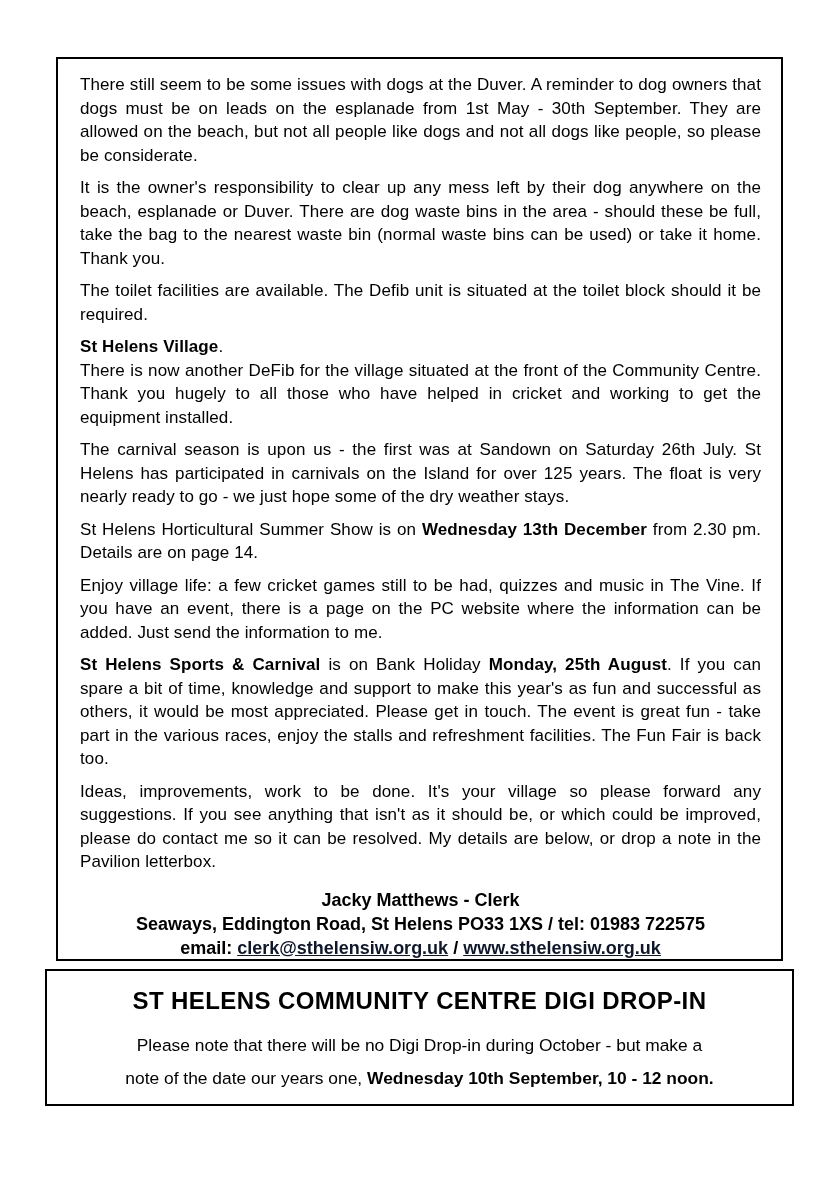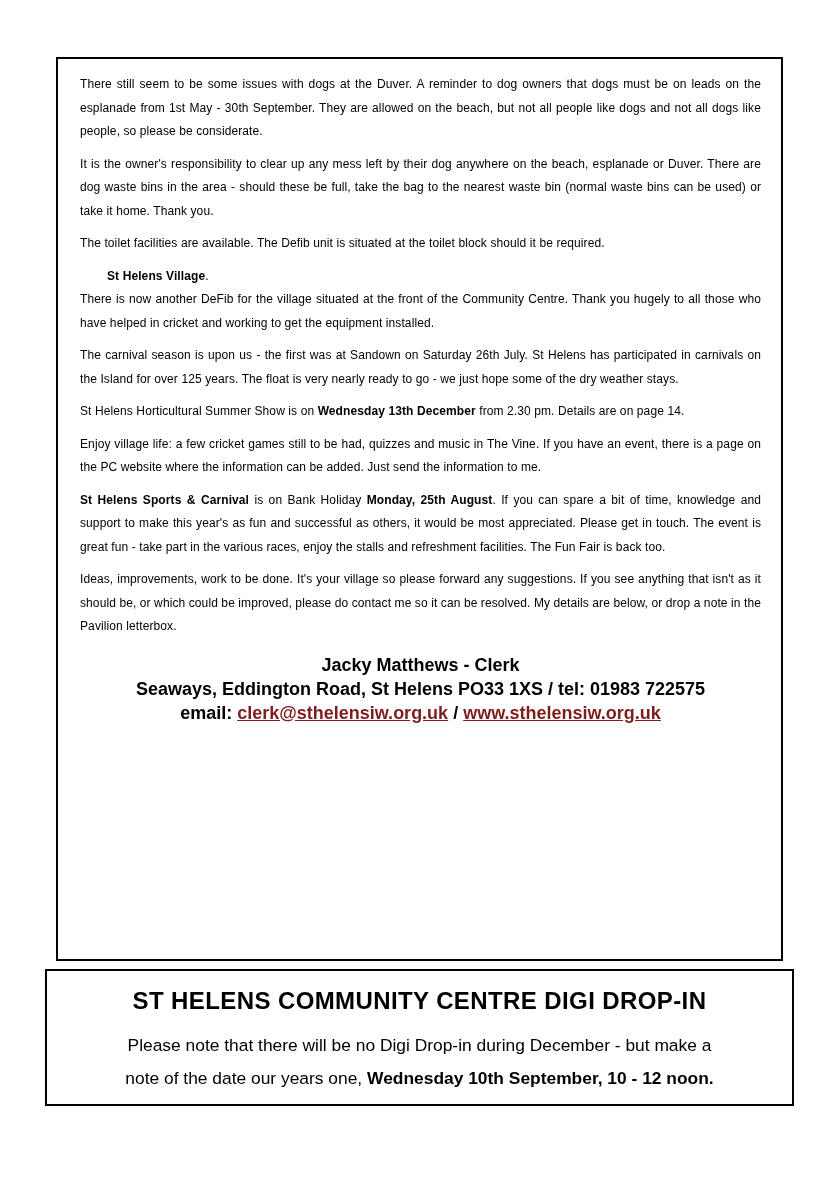--- a/index.html
+++ b/index.html
@@ -26,50 +26,49 @@
     position: absolute;
     left: 56px;
     top: 57px;
     width: 727px;
     height: 904px;
     border: 2px solid #000000;
     box-sizing: border-box;
     padding: 14px 20px 10px 22px;
   }
   .para {
-    font-size: 12px;
+    font-size: 17px;
     line-height: 23.5px;
     text-align: justify;
     margin: 0 0 9px 0;
     letter-spacing: 0.1px;
   }
   .para:last-child {
     margin-bottom: 0;
   }
   .tight {
     margin-bottom: 0;
-    margin-left: 27px;
   }
   b, strong {
     font-weight: bold;
   }
   .signature {
     margin-top: 14px;
     text-align: center;
     font-size: 18px;
     line-height: 24px;
     font-weight: bold;
   }
   .signature .line {
     display: block;
   }
   .signature a,
   .signature .link {
     text-decoration: underline;
-    color: #7f1d1d;
+    color: #0f172a;
   }
   .notice-box {
     position: absolute;
     left: 45px;
     top: 969px;
     width: 749px;
     height: 137px;
     border: 2px solid #000000;
     box-sizing: border-box;
     padding: 16px 18px 0 18px;
@@ -147,19 +146,19 @@
       <span class="line">Jacky Matthews - Clerk</span>
       <span class="line">Seaways, Eddington Road, St Helens PO33 1XS / tel: 01983 722575</span>
       <span class="line"><span>email: </span><span class="link">clerk@sthelensiw.org.uk</span><span> / </span><span class="link">www.sthelensiw.org.uk</span></span>
     </div>
 
   </div>
 
   <div class="notice-box">
     <p class="notice-title">ST HELENS COMMUNITY CENTRE DIGI DROP-IN</p>
     <p class="notice-body">
-      <span>Please note that there will be no Digi Drop-in during December - but make a</span><br>
+      <span>Please note that there will be no Digi Drop-in during October - but make a</span><br>
       <span>note of the date our years one, </span><b>Wednesday 10th September, 10 - 12 noon.</b>
     </p>
   </div>
 
 
 </div>
 
 </body></html>

